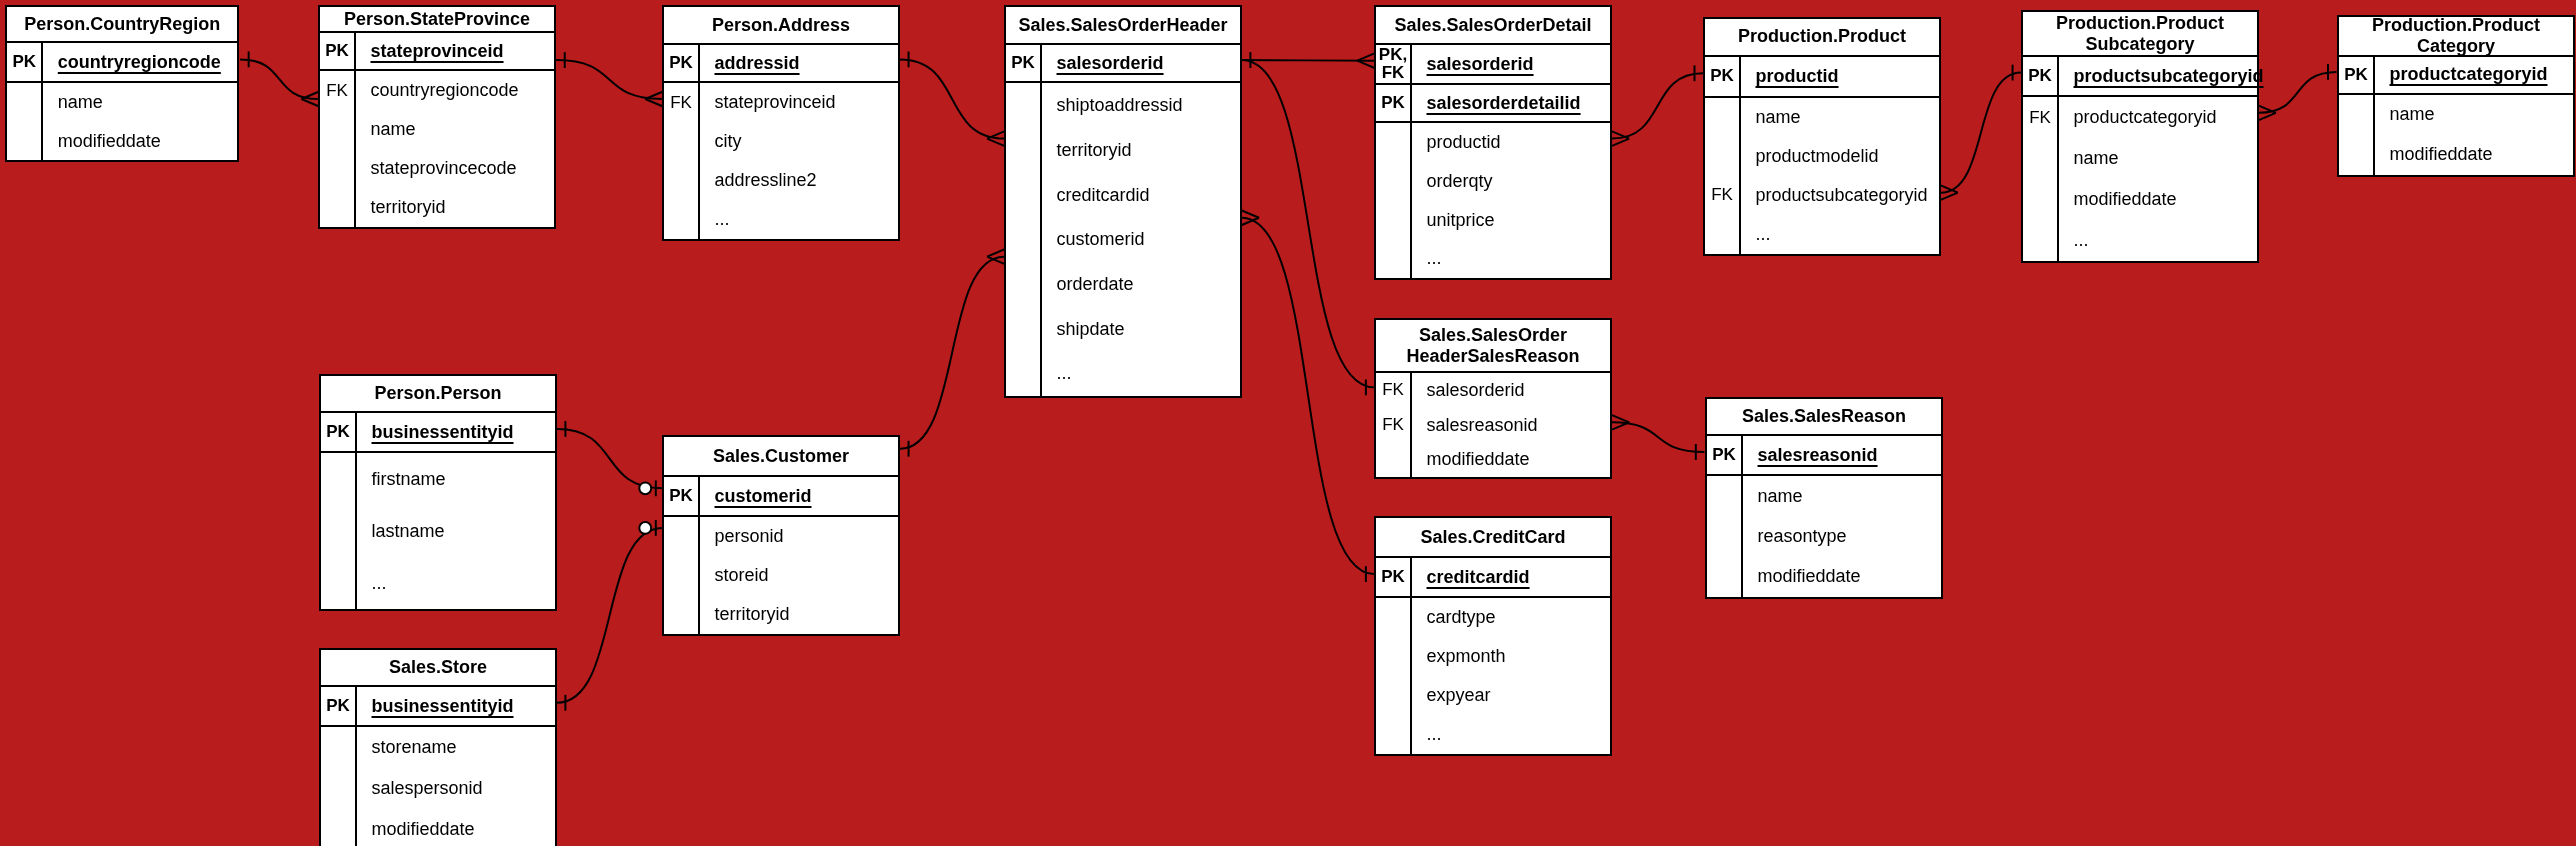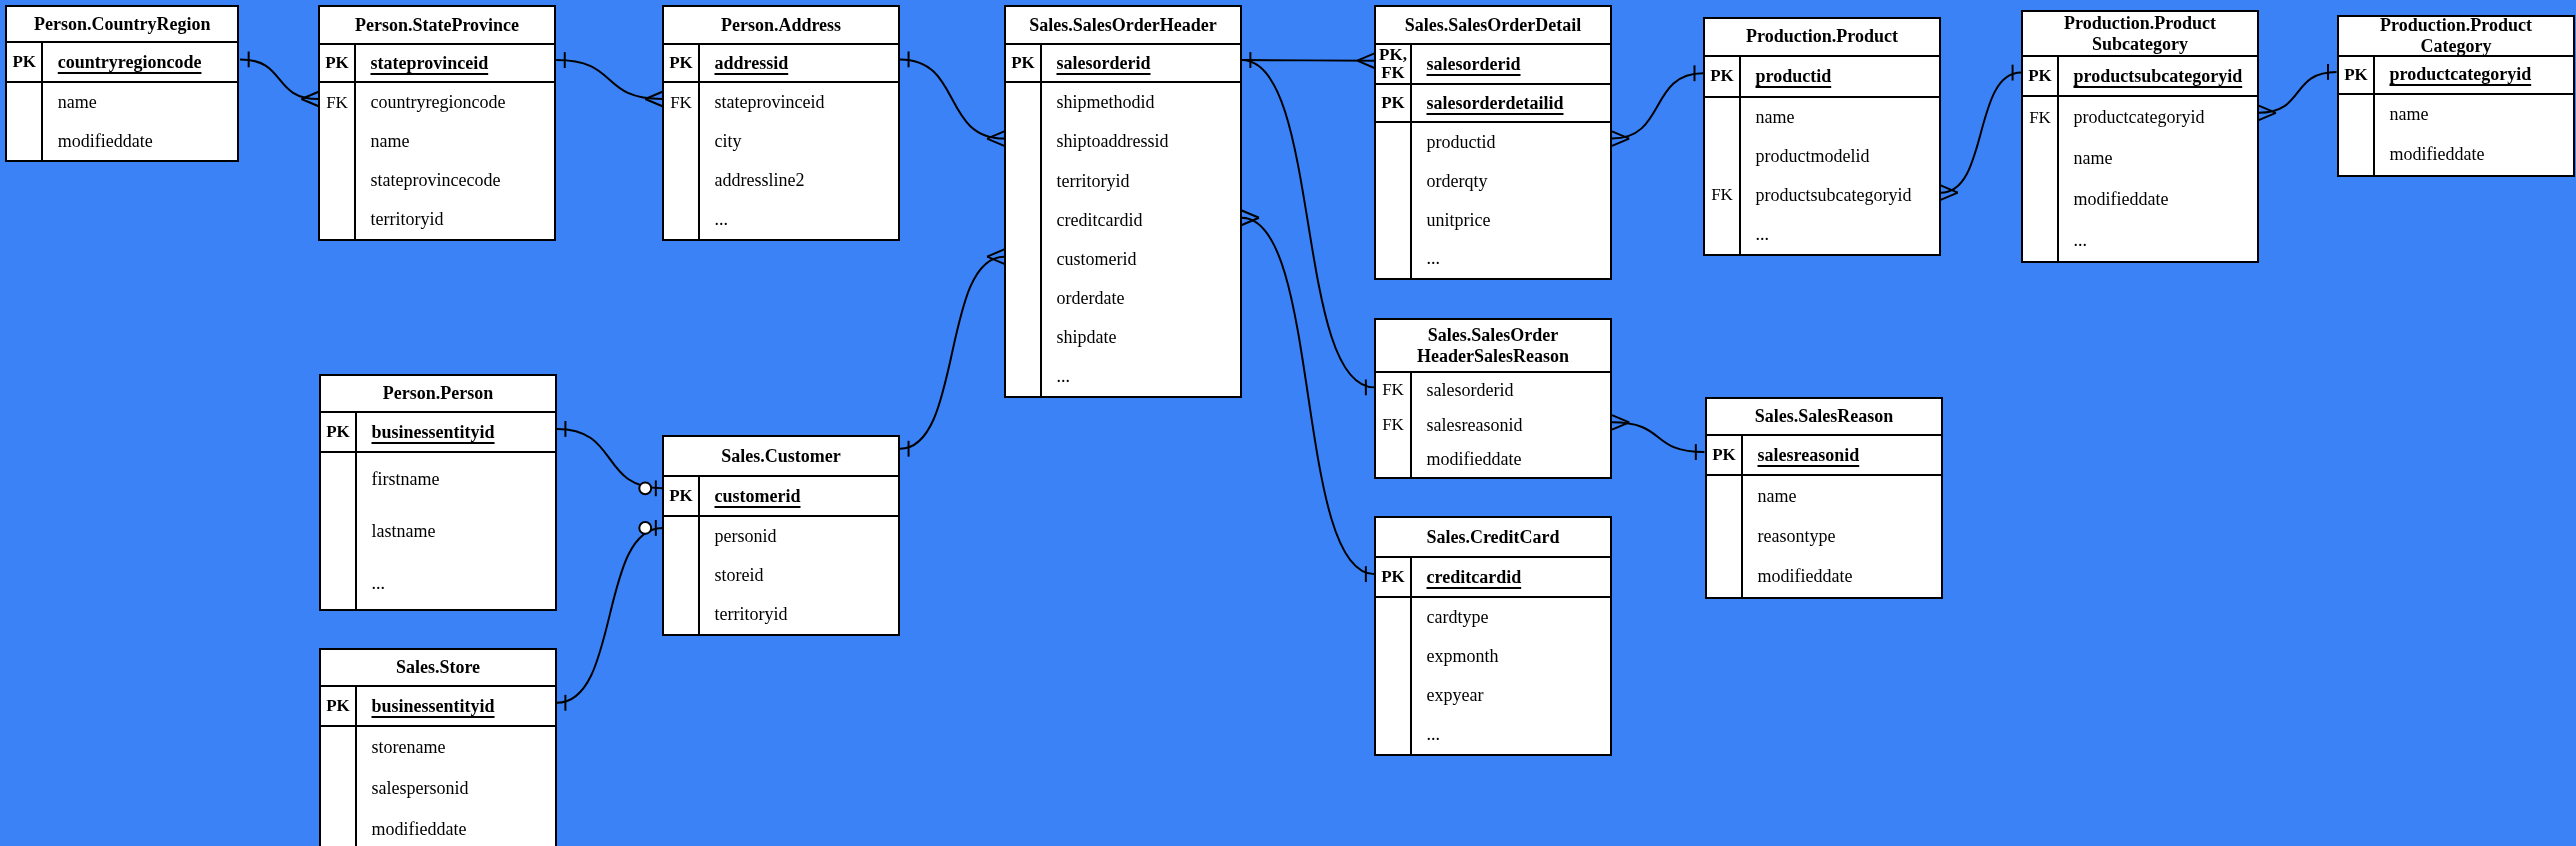--- a/index.html
+++ b/index.html
@@ -1,17 +1,17 @@
 <!DOCTYPE html>
 <html style="font-size:10.6px"><head>
 <meta charset="utf-8">
 <style>
   html,body{margin:0;padding:0;background:#ffffff;}
-  #canvas{position:relative;width:2576px;height:846px;background:#3b82f6;overflow:hidden;
-          font-family:Liberation Serif, serif;color:#000;}
+  #canvas{position:relative;width:2576px;height:846px;background:#b91c1c;overflow:hidden;
+          font-family:Liberation Sans, sans-serif;color:#000;}
   #edges{position:absolute;left:0;top:0;width:2576px;height:846px;}
   .entity{position:absolute;background:#fff;border:2px solid #000;box-sizing:border-box;}
   .entity-title{display:flex;align-items:center;justify-content:center;text-align:center;
           font-weight:bold;font-size:18px;line-height:1.15;white-space:pre-line;box-sizing:border-box;}
   .section{border-top:2px solid #000;display:flex;flex-direction:column;box-sizing:border-box;}
   .attr-row{display:flex;flex:1;align-items:stretch;min-height:0;}
   .key-cell{flex:0 0 36px;width:36px;border-right:2px solid #000;display:flex;align-items:center;
           justify-content:center;text-align:center;font-size:17px;line-height:1.05;box-sizing:border-box;}
   .name-cell{display:flex;align-items:center;padding-left:14.5px;font-size:18px;white-space:nowrap;}
   .attr-row.pk .key-cell{font-weight:bold;}
@@ -77,21 +77,21 @@
           <div class="key-cell"></div>
           <div class="name-cell">name</div>
         </div>
         <div class="attr-row">
           <div class="key-cell"></div>
           <div class="name-cell">modifieddate</div>
         </div>
       </div>
     </div>
     <div class="entity" style="left: 318px; top: 5.3px; width: 238px;">
-      <div class="entity-title" style="height: 36px;">Person.StateProvince</div>
+      <div class="entity-title" style="height: 24px;">Person.StateProvince</div>
       <div class="section" style="height: 38px;">
         <div class="attr-row pk">
           <div class="key-cell">PK</div>
           <div class="name-cell">stateprovinceid</div>
         </div>
       </div>
       <div class="section" style="height: 158px;">
         <div class="attr-row">
           <div class="key-cell">FK</div>
           <div class="name-cell">countryregioncode</div>
@@ -139,24 +139,20 @@
     </div>
     <div class="entity" style="left: 1004px; top: 5.3px; width: 238px;">
       <div class="entity-title" style="height: 36px;">Sales.SalesOrderHeader</div>
       <div class="section" style="height: 38px;">
         <div class="attr-row pk">
           <div class="key-cell">PK</div>
           <div class="name-cell">salesorderid</div>
         </div>
       </div>
       <div class="section" style="height: 315px;">
-        <div class="attr-row">
-          <div class="key-cell"></div>
-          <div class="name-cell">shipmethodid</div>
-        </div>
         <div class="attr-row">
           <div class="key-cell"></div>
           <div class="name-cell">shiptoaddressid</div>
         </div>
         <div class="attr-row">
           <div class="key-cell"></div>
           <div class="name-cell">territoryid</div>
         </div>
         <div class="attr-row">
           <div class="key-cell"></div>

